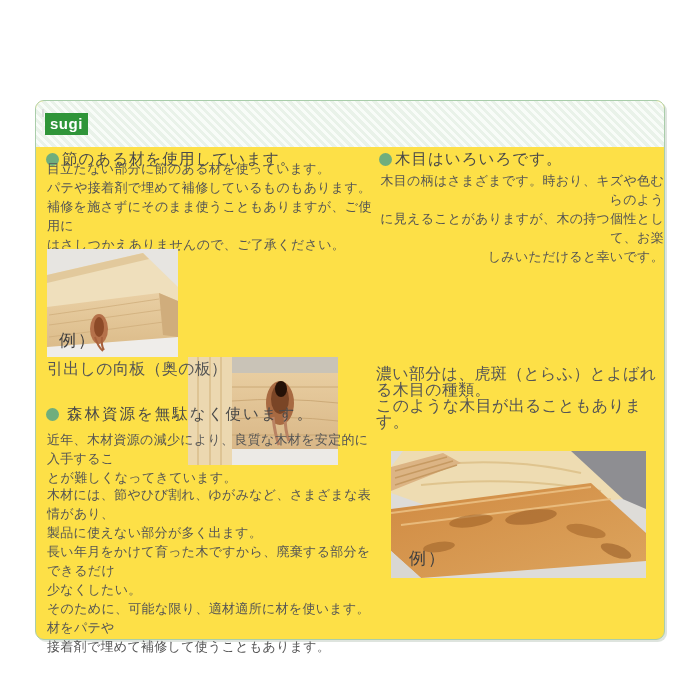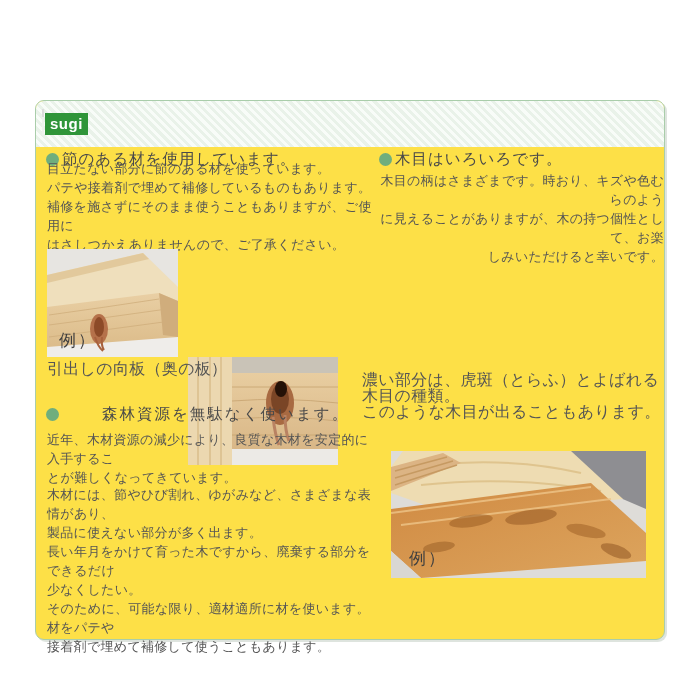--- a/index.html
+++ b/index.html
@@ -22,21 +22,21 @@
   .logo{
     background:#2f9539;color:#fff;font-weight:bold;font-size:15px;
     padding:3px 5px 4px 5px;line-height:1;position:relative;letter-spacing:.5px;
   }
   .logo::before{content:"";position:absolute;left:-3px;top:-4px;width:2px;height:10px;background:#dcdcdc;}
   .logo::after{content:"";position:absolute;left:-3px;top:4px;width:2px;height:18px;background:#eef3ee;}
   .ptitle{margin-left:9px;font-size:14px;color:#4a4a4a;letter-spacing:1px;}
   .abs{position:absolute;font-family:Liberation Serif, serif;}
   .h{font-size:15.5px;color:#4a4a4a;letter-spacing:1px;white-space:nowrap;display:flex;align-items:center;}
   .h .dot{width:13px;height:13px;border-radius:50%;background:#6fae7d;display:inline-block;margin-right:3px;flex:0 0 auto;}
-  .h.wide{letter-spacing:2px;gap:35px;}
+  .h.wide{letter-spacing:2px;}
   .h.wide .dot{margin-right:8px;}
   .para{font-size:13px;line-height:19px;white-space:pre-line;letter-spacing:.3px;}
   .cap{font-size:16px;line-height:16px;white-space:pre-line;letter-spacing:.3px;color:#555;}
   .photo{position:relative;display:block;}
   .photo svg{display:block;}
   .ex{
     position:absolute;left:12px;bottom:5px;font-size:17px;color:#3f3f3f;letter-spacing:2px;
   }
 </style>
 </head>
@@ -143,17 +143,17 @@
       <ellipse cx="80" cy="70" rx="22" ry="6" fill="#9a5c22" opacity=".55" transform="rotate(-8 80 70)"></ellipse>
       <ellipse cx="140" cy="66" rx="26" ry="7" fill="#8f5420" opacity=".5" transform="rotate(-8 140 66)"></ellipse>
       <ellipse cx="195" cy="80" rx="20" ry="6" fill="#9a5c22" opacity=".5" transform="rotate(12 195 80)"></ellipse>
       <ellipse cx="48" cy="96" rx="16" ry="5" fill="#8f5420" opacity=".45" transform="rotate(-8 48 96)"></ellipse>
       <ellipse cx="225" cy="100" rx="16" ry="6" fill="#8a501e" opacity=".5" transform="rotate(20 225 100)"></ellipse>
       <polygon points="0,100 30,127 0,127" fill="#d9d7d3"></polygon>
     </svg>
     <span class="ex" style="left:18px;bottom:8px;">例）</span>
   </div>
 
-  <div class="abs cap" style="left:326px;top:265px;margin-top:6px;">濃い部分は、虎斑（とらふ）とよばれる木目の種類。
+  <div class="abs cap" style="left:340px;top:265px;">濃い部分は、虎斑（とらふ）とよばれる木目の種類。
 このような木目が出ることもあります。</div>
 
 
 </div>
 
 </body></html>

